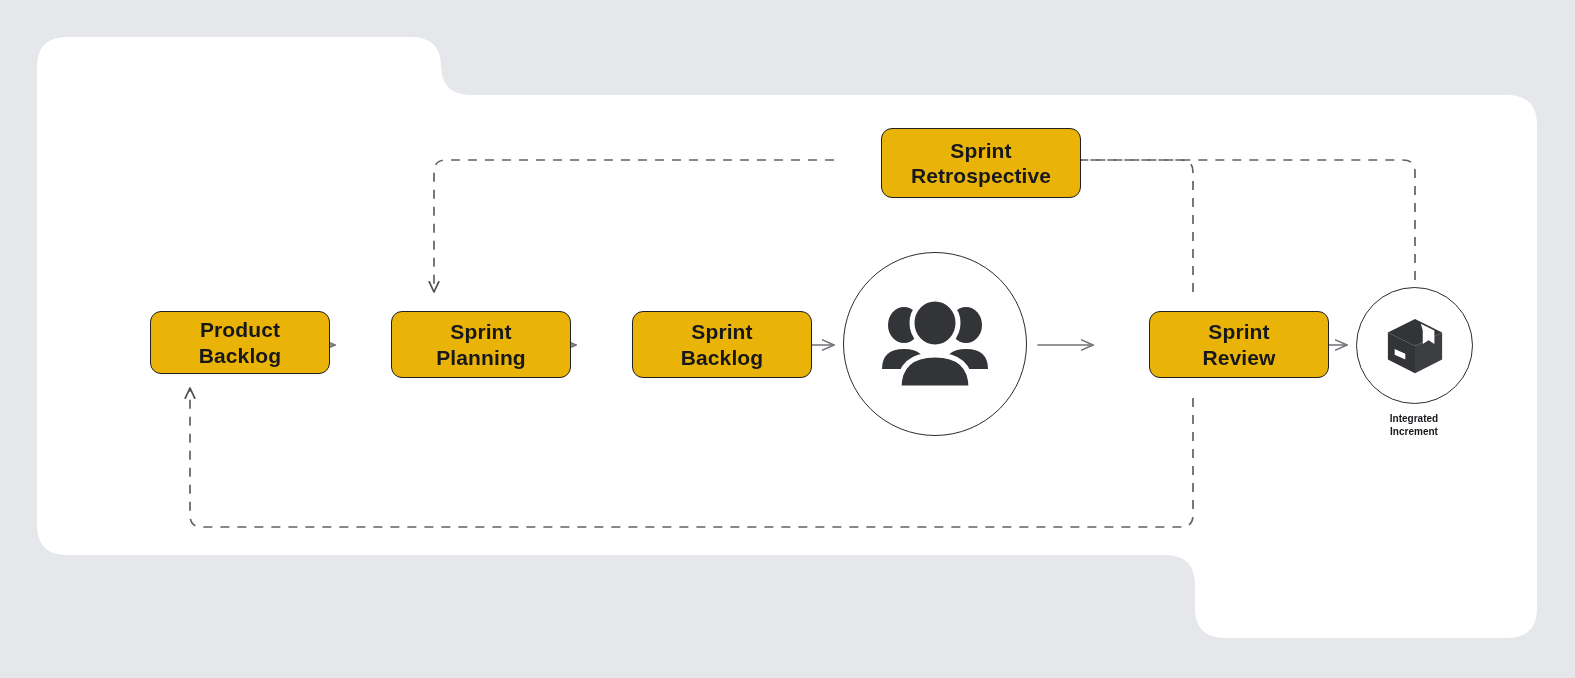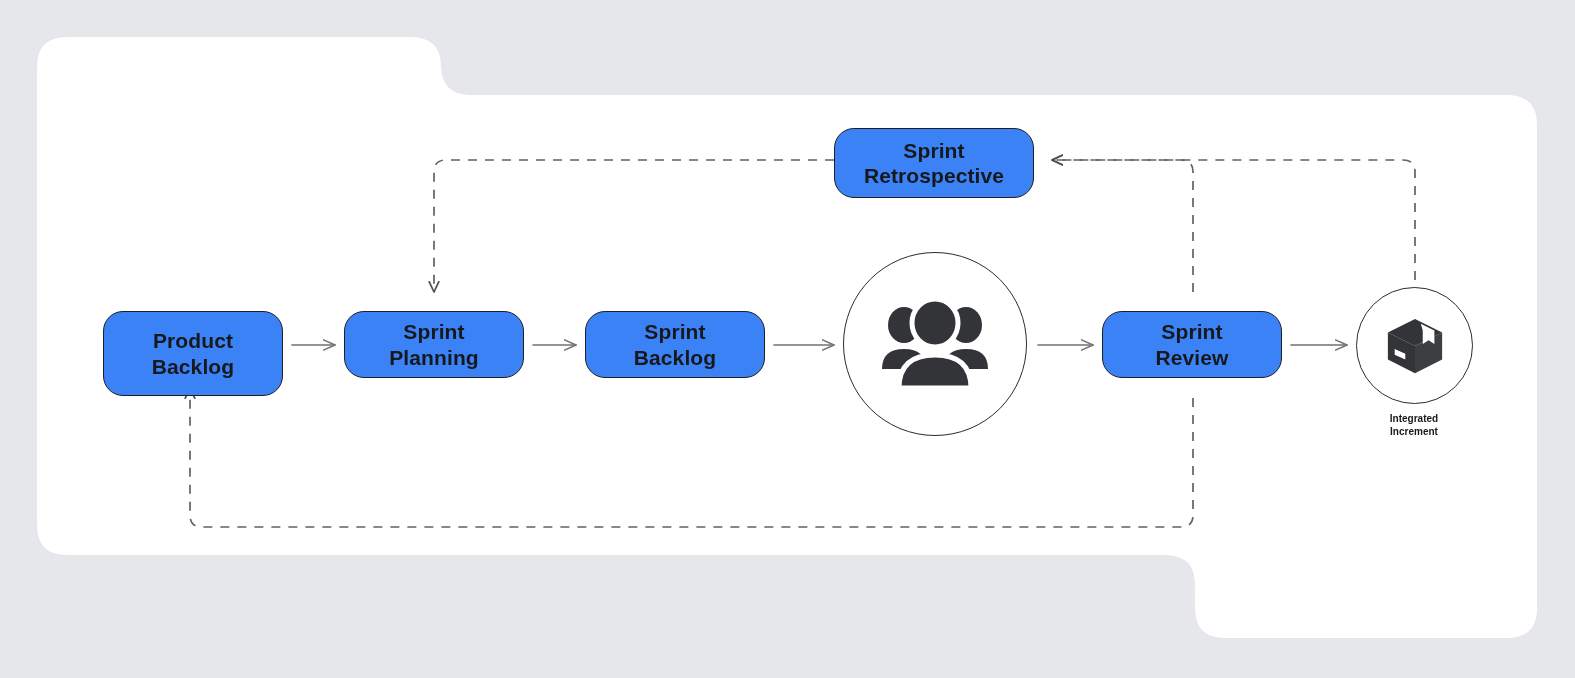--- a/index.html
+++ b/index.html
@@ -25,33 +25,34 @@
     left: 0; top: 0;
     width: 1575px;
     height: 678px;
   }
   svg.layer { display: block; }
 
   
   .node-box {
     position: absolute;
     box-sizing: border-box;
-    background: #3b82f6;
+    background: #eab308;
     border: 1.6px solid #1f2023;
-    border-radius: 20px;
+    border-radius: 11px;
     display: flex;
     align-items: center;
     justify-content: center;
     text-align: center;
     color: #16181b;
     font-size: 21px;
     font-weight: 700;
     line-height: 1.2;
     letter-spacing: 0.1px;
     white-space: pre-line;
+    margin-left: 47px;
   }
   .node-box span { display: block; }
 
   
   .circle-node {
     position: absolute;
     box-sizing: border-box;
     border: 1.5px solid #2a2c2f;
     border-radius: 50%;
     background: #ffffff;
@@ -113,21 +114,21 @@
     </g>
 
     <g stroke="#5f6266" stroke-width="1.7" fill="none" stroke-dasharray="9 8" stroke-linecap="butt">
       <path d="M 834 160 L 446 160 q -12 0 -12 12 L 434 292" marker-end="url(#dashHead)"></path>
       <path d="M 1193 292 L 1193 172 q 0 -12 -12 -12 L 1052 160" marker-end="url(#dashHead)"></path>
       <path d="M 1415 280 L 1415 172 q 0 -12 -12 -12 L 1052 160" marker-end="url(#dashHead)"></path>
       <path d="M 1193 398 L 1193 515 q 0 12 -12 12 L 202 527 q -12 0 -12 -12 L 190 388" marker-end="url(#dashHead)"></path>
     </g>
   </svg>
 
-  <div class="node-box" style="left:103px; top:311px; width:180px; height:85px;">
+  <div class="node-box" style="left:103px; top:311px; width:180px; height:63px;">
     <span>Product
 Backlog</span>
   </div>
 
   <div class="node-box" style="left:344px; top:311px; width:180px; height:67px;">
     <span>Sprint
 Planning</span>
   </div>
 
   <div class="node-box" style="left:585px; top:311px; width:180px; height:67px;">

